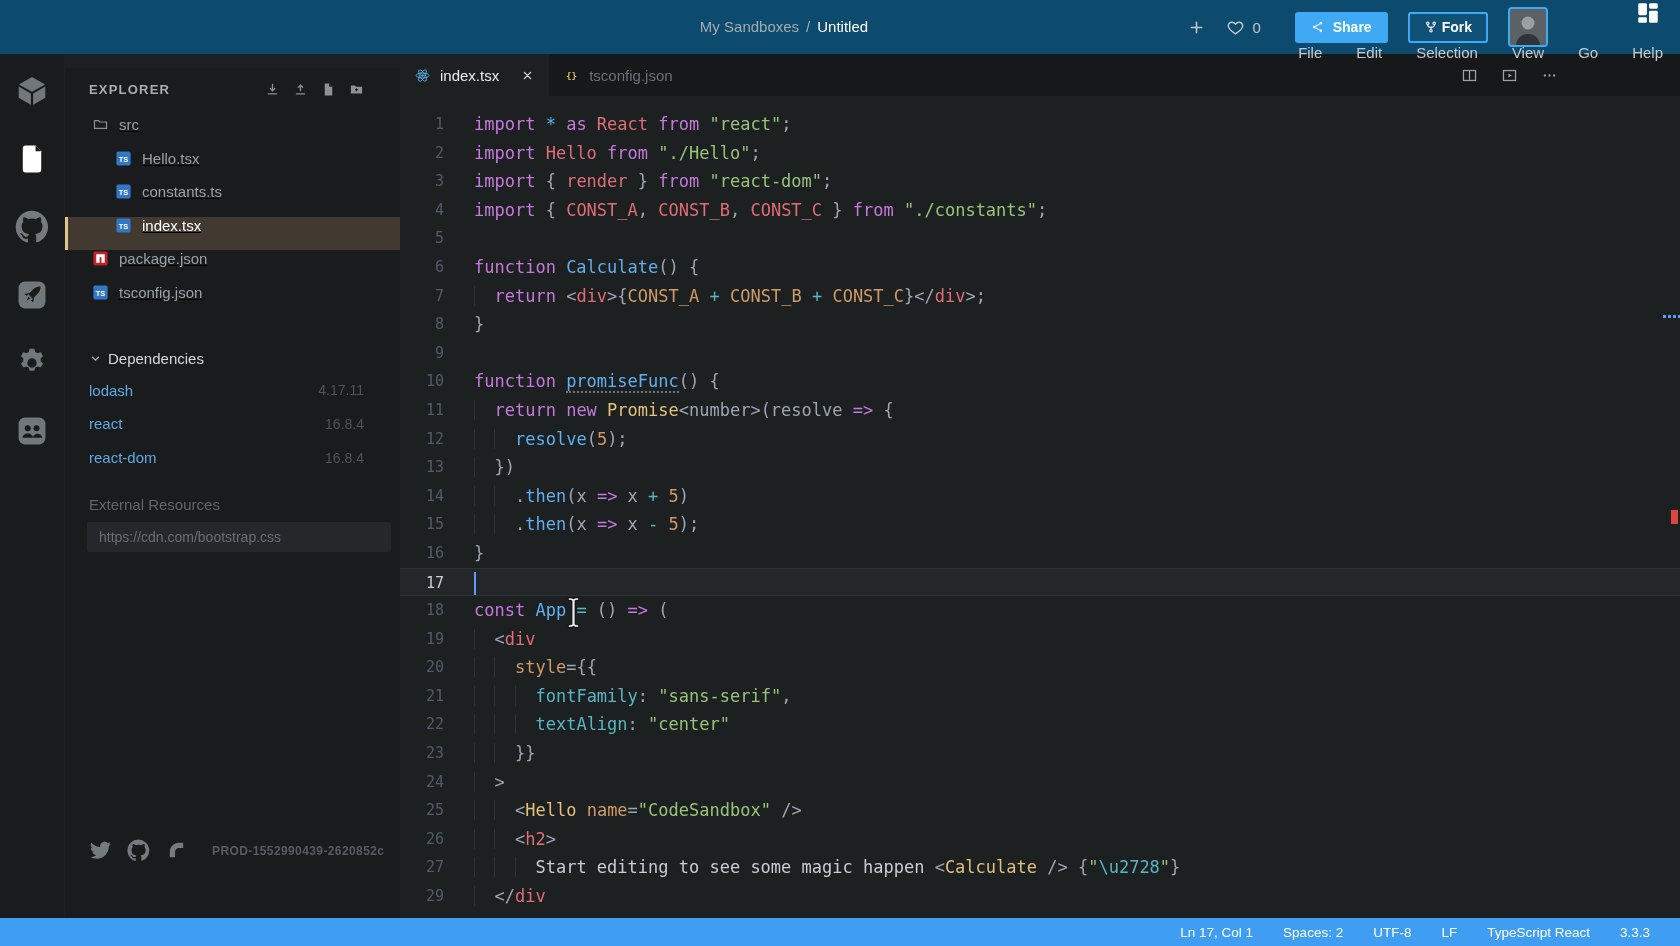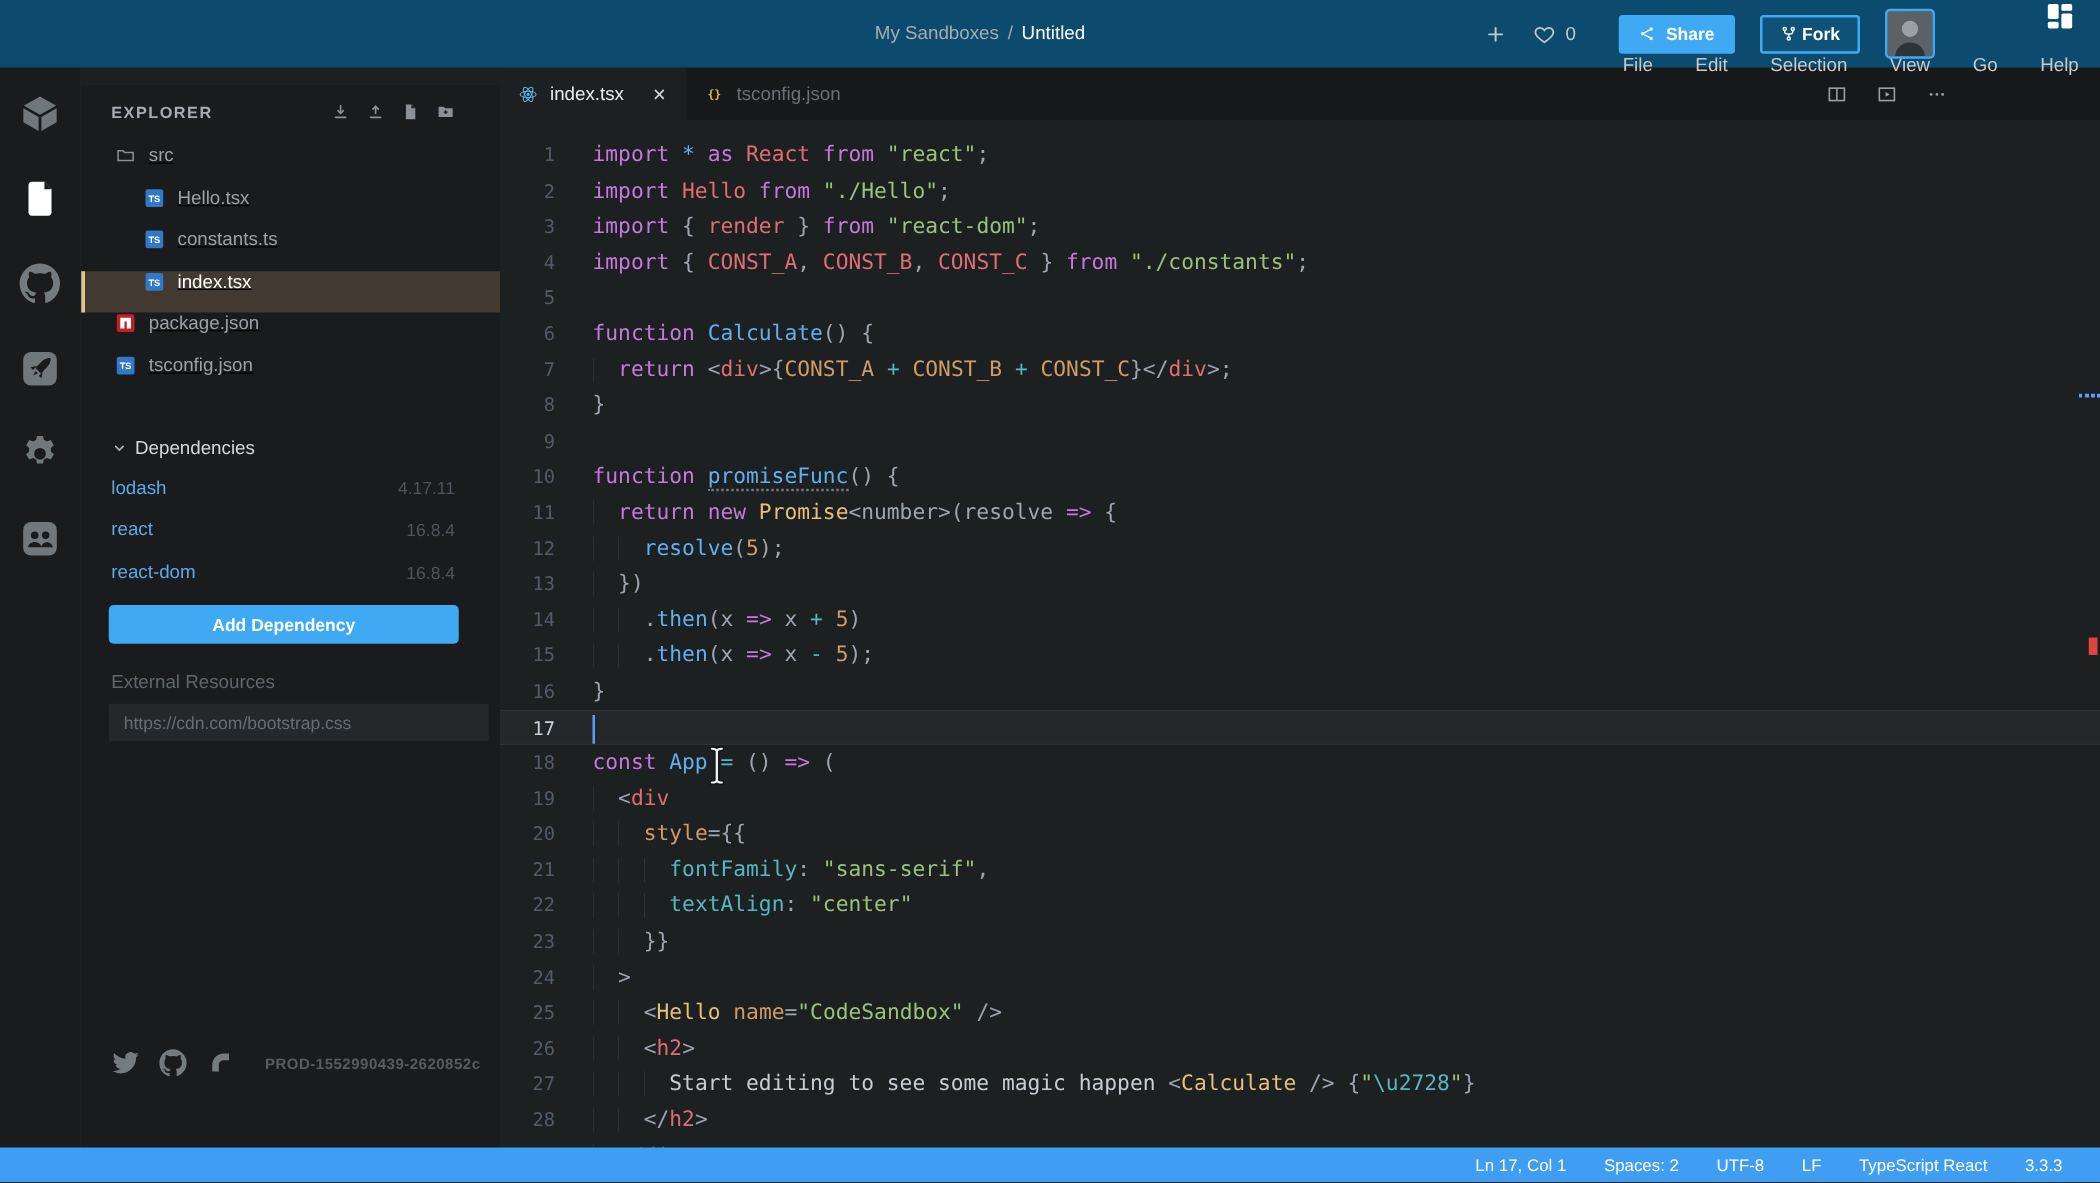--- a/index.html
+++ b/index.html
@@ -352,21 +352,20 @@
         </div>
         <div class="drow" data-name="dependency-react">
        <span class="dname">react</span>
        <span class="dver" data-name="dependency-version">16.8.4</span>
         </div>
         <div class="drow" data-name="dependency-react-dom">
        <span class="dname">react-dom</span>
        <span class="dver" data-name="dependency-version">16.8.4</span>
         </div>
       </div>
-    <button class="add-dep" data-name="add-dependency-button" style="background: rgb(64, 169, 243);">Add Dependency</button>
     <div class="ext-label" data-name="external-resources-label">External Resources</div>
     <input class="ext-input" data-name="external-resource-input" placeholder="https://cdn.com/bootstrap.css" style="">
     <div class="ex-footer" data-name="explorer-footer">
       <span id="footIcons" data-name="social-links">
           <span class="icn" data-name="twitter-icon">
             <svg viewBox="0 0 24 24">
               <path fill="#747b7f" d="M23 4.9c-.8.36-1.7.6-2.6.72a4.5 4.5 0 0 0 2-2.5c-.9.53-1.9.9-2.9 1.1a4.5 4.5 0 0 0-7.7 4.1A12.8 12.8 0 0 1 2.5 3.6a4.5 4.5 0 0 0 1.4 6 4.4 4.4 0 0 1-2-.56v.06a4.5 4.5 0 0 0 3.6 4.4 4.5 4.5 0 0 1-2 .08 4.5 4.5 0 0 0 4.2 3.1A9 9 0 0 1 1 18.6a12.7 12.7 0 0 0 6.9 2c8.3 0 12.8-6.9 12.8-12.8v-.58A9 9 0 0 0 23 4.9z"></path>
             </svg>
           </span>
           <span class="icn" data-name="github-icon">
@@ -542,24 +541,20 @@
        <span class="gutter" data-name="line-number">25</span>
           <span class="codetext" data-name="code-text"><span class="ig">  </span><span class="ig">  </span><span class="tk-f">&lt;</span><span class="tk-y">Hello</span><span class="tk-f"> </span><span class="tk-o">name</span><span class="tk-f">=</span><span class="tk-g">"CodeSandbox"</span><span class="tk-f"> /&gt;</span></span>
         </div>
         <div class="line" data-name="code-line-26">
        <span class="gutter" data-name="line-number">26</span>
           <span class="codetext" data-name="code-text"><span class="ig">  </span><span class="ig">  </span><span class="tk-f">&lt;</span><span class="tk-r">h2</span><span class="tk-f">&gt;</span></span>
         </div>
         <div class="line" data-name="code-line-27">
        <span class="gutter" data-name="line-number">27</span>
           <span class="codetext" data-name="code-text"><span class="ig">  </span><span class="ig">  </span><span class="ig">  </span><span class="tk-w">Start editing to see some magic happen </span><span class="tk-f">&lt;</span><span class="tk-y">Calculate</span><span class="tk-f"> /&gt; {</span><span class="tk-g">"</span><span class="tk-c">\u2728</span><span class="tk-g">"</span><span class="tk-f">}</span></span>
-        </div>
-        <div class="line" data-name="code-line-28">
-       <span class="gutter" data-name="line-number">28</span>
-          <span class="codetext" data-name="code-text"><span class="ig">  </span><span class="ig">  </span><span class="tk-f">&lt;/</span><span class="tk-r">h2</span><span class="tk-f">&gt;</span></span>
         </div>
         <div class="line" data-name="code-line-29">
        <span class="gutter" data-name="line-number">29</span>
           <span class="codetext" data-name="code-text"><span class="ig">  </span><span class="tk-f">&lt;/</span><span class="tk-r">div</span></span>
         </div>
       </div>
     <div class="ibeam" data-name="mouse-ibeam-cursor">
       <svg viewBox="0 0 15 33">
         <g fill="none" stroke="#14161a" stroke-width="4" stroke-linecap="round">
           <path d="M3.5 3c2 0 4 .6 4 2.5v22c0 1.9-2 2.5-4 2.5"></path>

